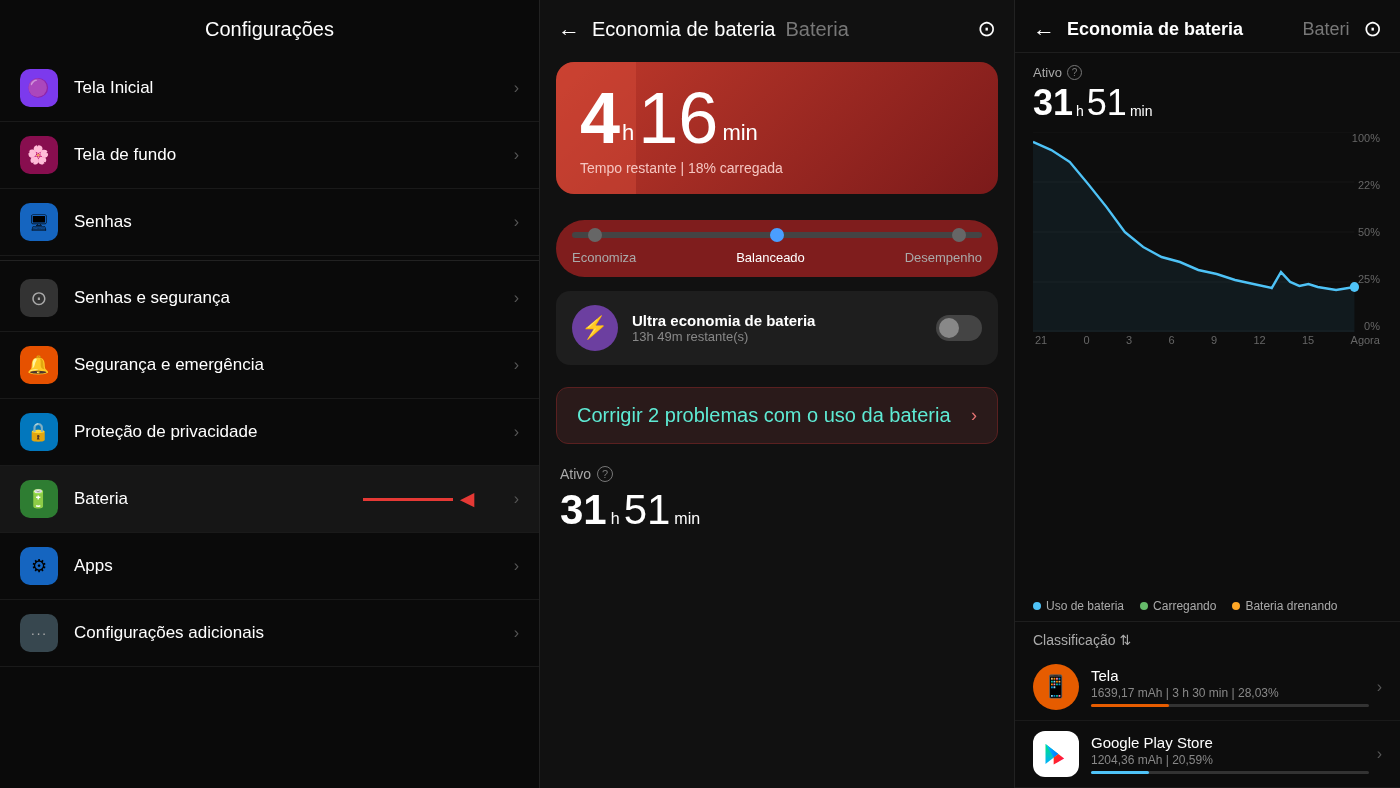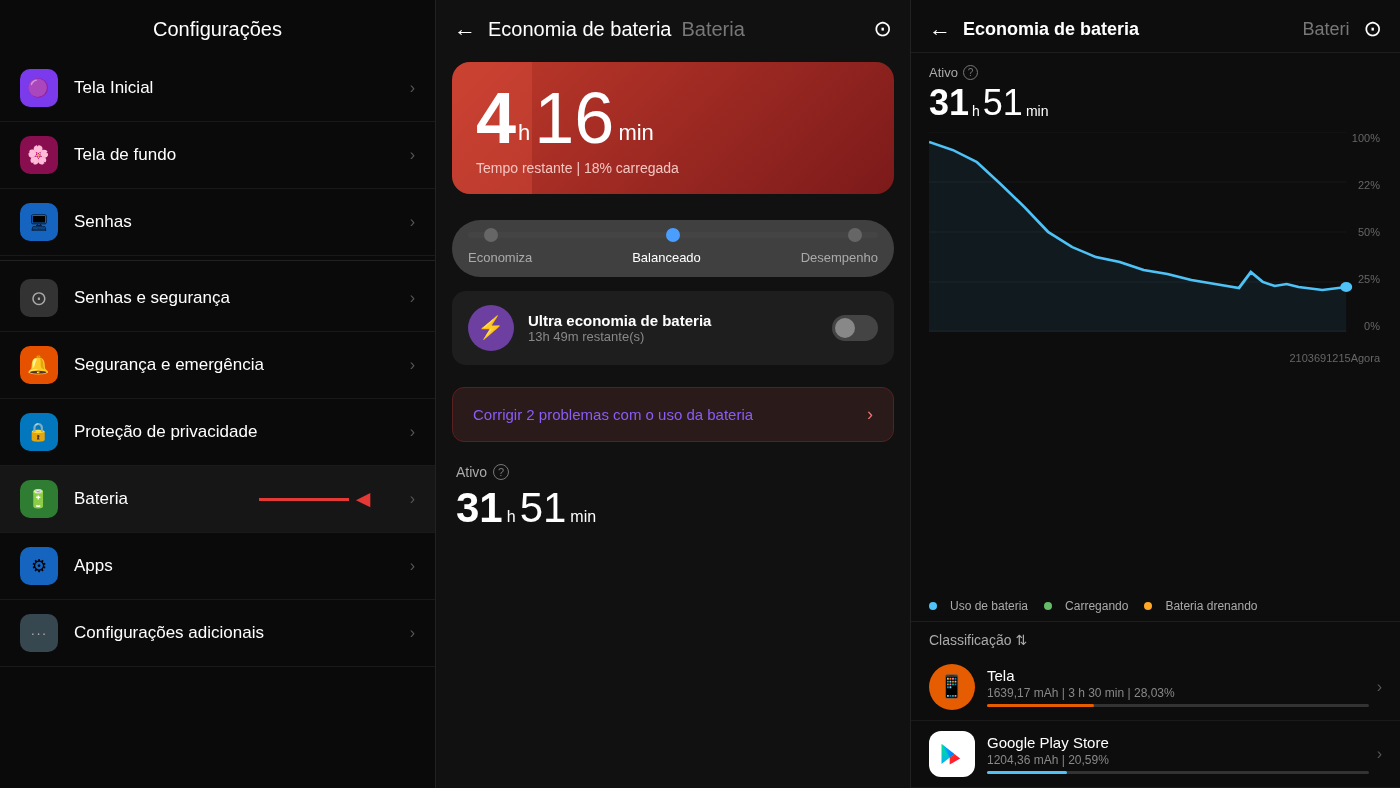--- a/index.html
+++ b/index.html
@@ -7,21 +7,21 @@
       width: 1400px;
       height: 788px;
       background: #000;
       display: flex;
       font-family: 'Segoe UI', Arial, sans-serif;
       overflow: hidden;
     }
 
     
     .left-panel {
-      width: 436px;
+      width: 540px;
       background: #0a0a0a;
       border-right: 1px solid #222;
       display: flex;
       flex-direction: column;
       overflow: hidden;
     }
     .left-panel-title {
       text-align: center;
       color: #fff;
       font-size: 20px;
@@ -171,21 +171,21 @@
     .battery-subtitle {
       color: #f5c5c0;
       font-size: 14px;
       position: relative;
       z-index: 1;
     }
 
     
     .slider-container {
       margin: 16px 16px 4px;
-      background: #404040;
+      background: #7f1d1d;
       border-radius: 30px;
       padding: 12px 16px;
     }
     .slider-track {
       position: relative;
       height: 6px;
       background: #444;
       border-radius: 3px;
       margin-bottom: 12px;
     }
@@ -253,21 +253,21 @@
     .fix-btn {
       margin: 12px 16px;
       background: #2a1a1a;
       border: 1px solid #5a2020;
       border-radius: 12px;
       padding: 16px 20px;
       display: flex;
       align-items: center;
       cursor: pointer;
     }
-    .fix-btn-text { color: #8b5cf6; font-size: 15px; flex: 1; }
+    .fix-btn-text { color: #5eead4; font-size: 20px; flex: 1; }
     .fix-btn-arrow { color: #e57373; font-size: 18px; }
 
     
     .ativo-section {
       margin: 10px 20px 0;
     }
     .ativo-label {
       display: flex;
       align-items: center;
       color: #aaa;
@@ -346,25 +346,25 @@
     
     .chart-area {
       flex: 1;
       padding: 8px 18px 0;
       position: relative;
       min-height: 200px;
     }
     .chart-svg { width: 100%; height: 200px; display: block; }
     .chart-labels {
       display: flex;
-      justify-content: flex-end;
+      justify-content: space-between;
       color: #666;
       font-size: 11px;
       padding: 0 2px;
-      margin-top: 20px;
+      margin-top: 2px;
     }
     .chart-y-labels {
       position: absolute;
       right: 20px;
       top: 8px;
       display: flex;
       flex-direction: column;
       justify-content: space-between;
       height: 200px;
       color: #666;
@@ -374,21 +374,21 @@
     .legend {
       display: flex;
       align-items: center;
       padding: 8px 18px;
       gap: 16px;
       border-bottom: 1px solid #1e1e1e;
     }
     .legend-item {
       display: flex;
       align-items: center;
-      gap: 13px;
+      gap: 5px;
       color: #aaa;
       font-size: 12px;
     }
     .legend-dot {
       width: 8px;
       height: 8px;
       border-radius: 50%;
     }
 
     

